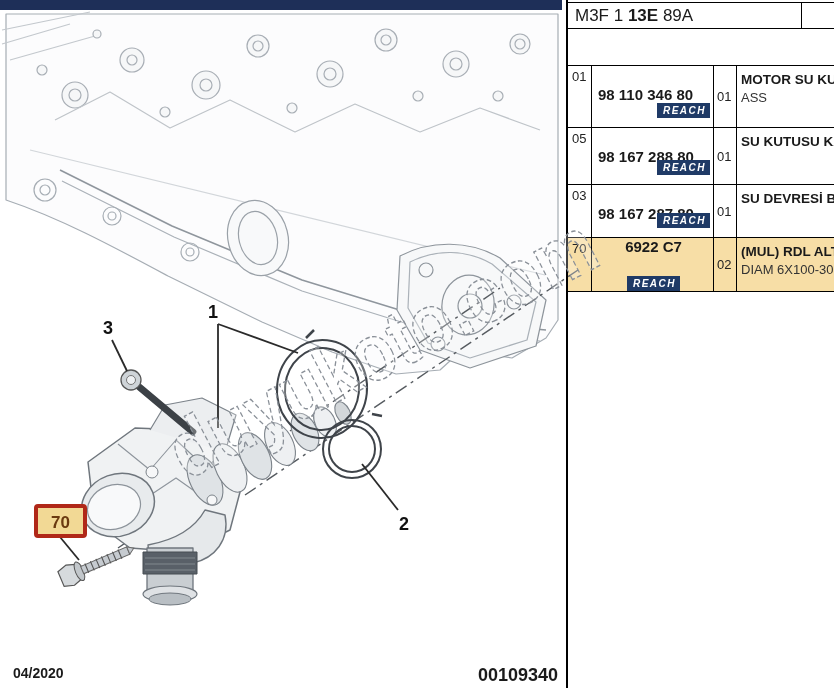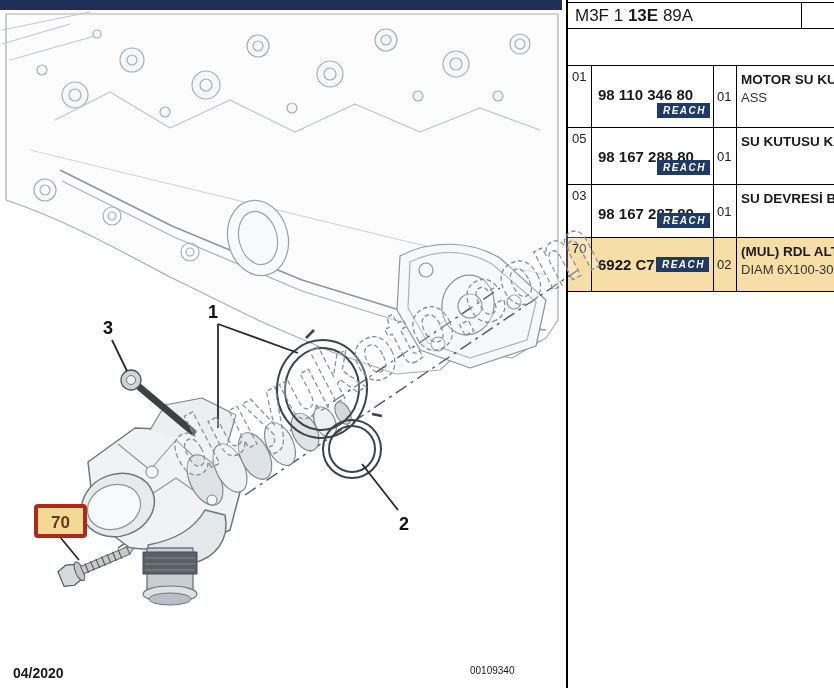--- a/index.html
+++ b/index.html
@@ -29,26 +29,26 @@
             font-size:13px; display:flex; align-items:center; padding-left:3px; color:#222; }
   .c-desc { flex:1; box-sizing:border-box; padding:5px 0 0 4px; overflow:hidden; }
   .pn { font-size:15px; font-weight:bold; white-space:nowrap; }
   .c-part .pn.abs { position:absolute; top:20px; left:6px; }
   .reach { display:inline-block; background:#1f3a66; color:#fff; font-size:10px;
            font-weight:bold; letter-spacing:1.5px; padding:2px 4px 2px 6px; line-height:11px;font-style:italic; }
   .reach.abs { position:absolute; right:3px; bottom:9px; }
   .d1 { font-size:13.5px; font-weight:bold; white-space:nowrap; line-height:18px; }
   .d2 { font-size:13px; color:#333; white-space:nowrap; line-height:17px; }
   .row70-line { display:flex; align-items:center; justify-content:space-between;
-                height:100%; padding:0 4px 0 6px; box-sizing:border-box; }
+                height:100%; padding:0 4px 0 6px; box-sizing:border-box;flex-direction:column; }
 
   
   .foot-date { position:absolute; left:13px; top:665px; font-size:14px; font-weight:bold; }
-  .foot-doc  { position:absolute; left:470px; top:665px; width:88px; text-align:left;
-               font-size:10px; font-weight:normal; }
+  .foot-doc  { position:absolute; left:470px; top:665px; width:88px; text-align:right;
+               font-size:18px; font-weight:bold; }
 
   
   .diagram { position:absolute; left:0; top:0; width:640px; height:668px; z-index:5; pointer-events:none; }
 </style>
 </head>
 <body>
 
 <div class="page">
 
   <div class="topbar"></div>

